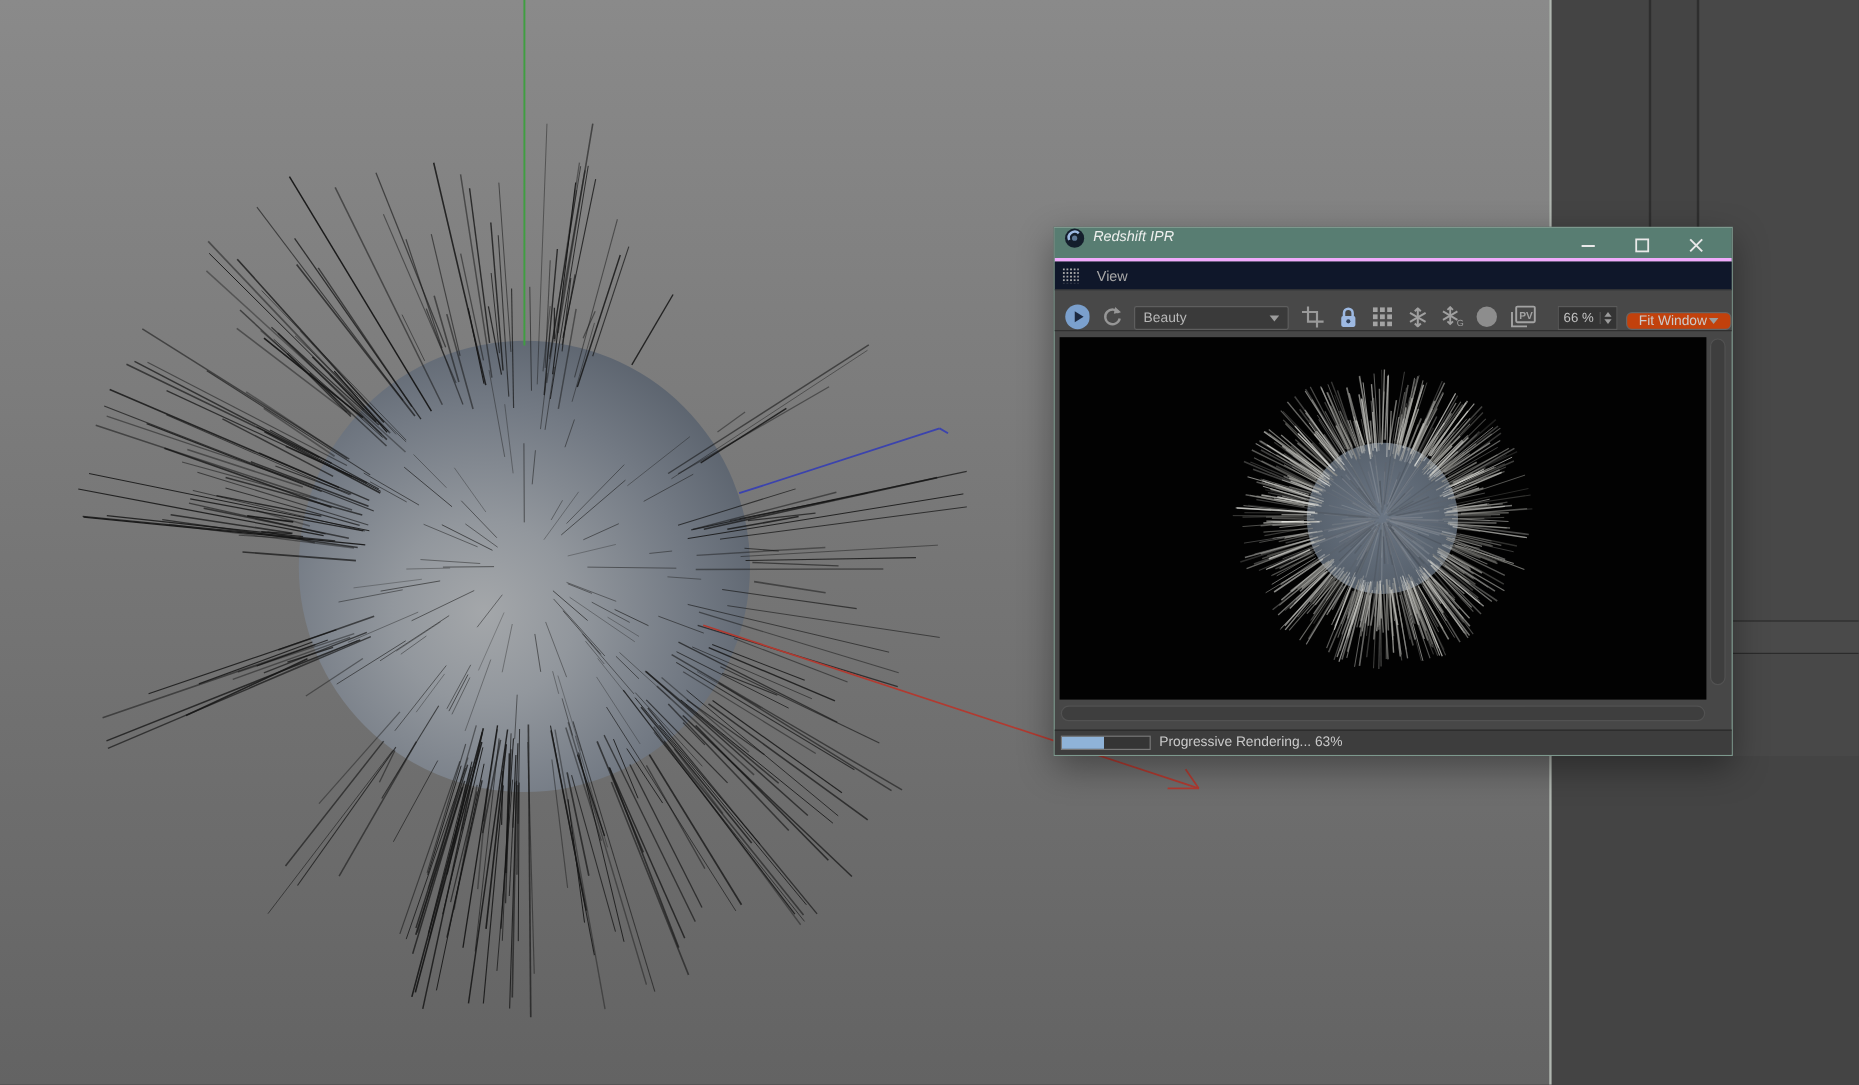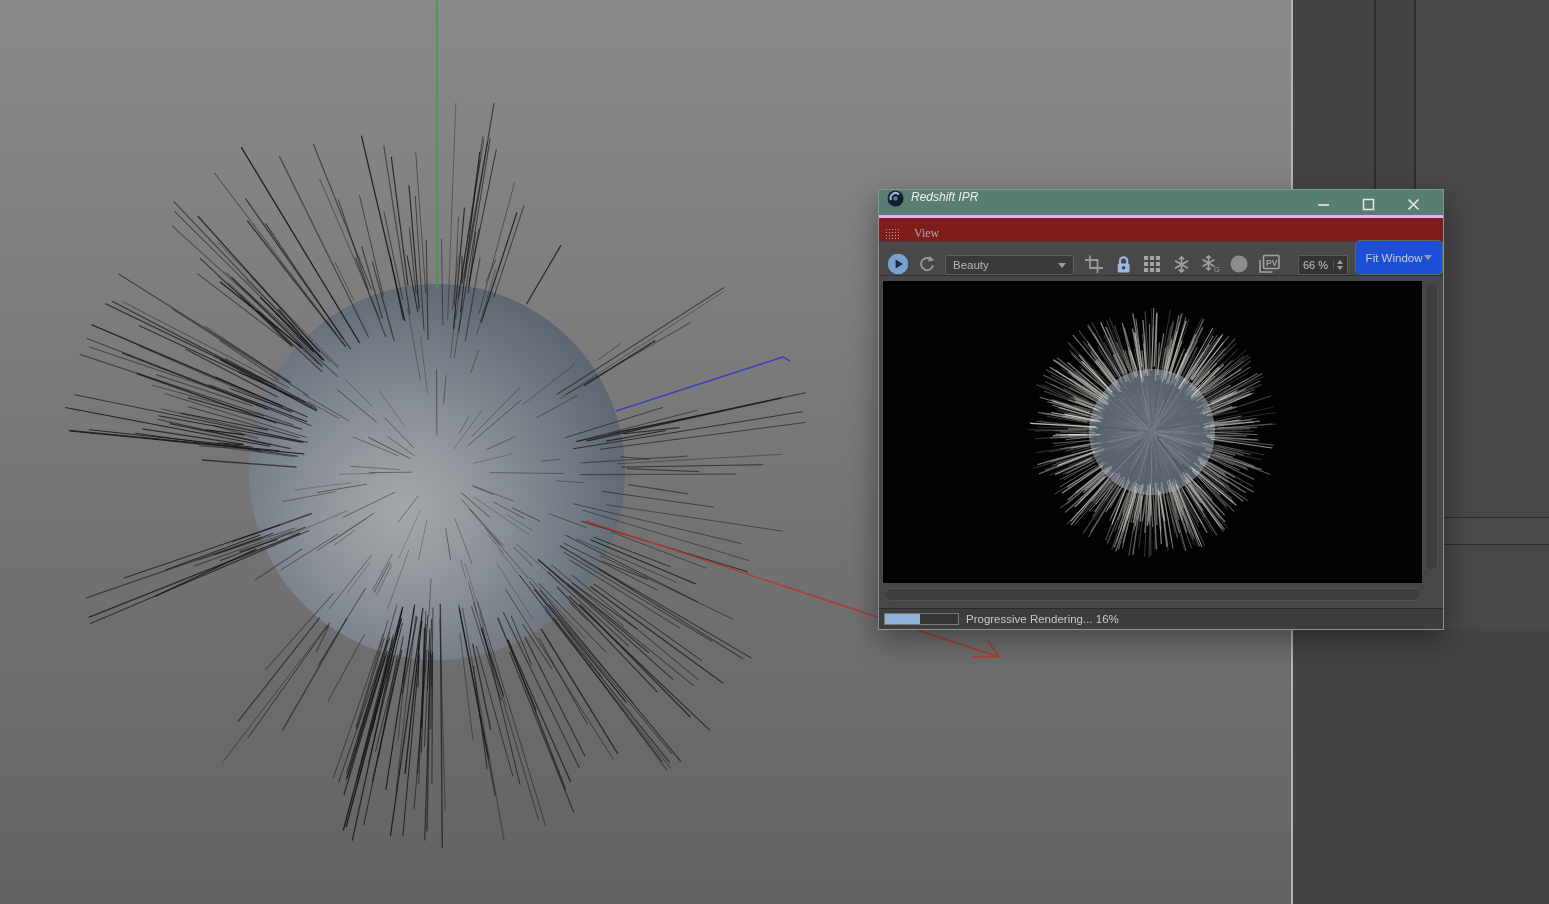--- a/index.html
+++ b/index.html
@@ -40,22 +40,22 @@
     position:absolute;left:0;top:0;width:100%;height:28px;
     background:var(--titlebar,#587d72);border-bottom:3px solid #f0abfc;box-sizing:border-box;
     display:flex;font-style:italic;
   }
   .rs-logo{width:17px;height:17px;margin-left:8px;flex:0 0 auto;}
   .win-title{color:#eef0ee;font-size:12px;margin-left:7px;flex:1 1 auto;}
   .winbtn{width:30px;height:28px;display:flex;align-items:center;justify-content:center;flex:0 0 auto;margin-right:15px;cursor:default;}
   .winbtn svg{display:block;}
   
   .menubar{
-    position:absolute;left:0;top:28px;width:100%;height:24px;background:#7f1d1d;
-    border-bottom:1px solid #3a3a3a;box-sizing:border-box;display:flex;align-items:flex-end;font-family:Liberation Serif, serif;
+    position:absolute;left:0;top:28px;width:100%;height:24px;background:#0f172a;
+    border-bottom:1px solid #3a3a3a;box-sizing:border-box;display:flex;align-items:center;
   }
   .grip{
     width:14px;height:13px;margin-left:6px;
     background-image:radial-gradient(#a8a8a8 34%,rgba(0,0,0,0) 36%);
     background-size:3px 3px;
   }
   .menu-item{color:#a8a8a8;font-size:12px;margin-left:15px;}
   
   .toolbar{
     position:absolute;left:0;top:52px;width:100%;height:34px;background:#484848;
@@ -70,21 +70,21 @@
   .chev{width:0;height:0;border-left:4.5px solid transparent;border-right:4.5px solid transparent;border-top:5px solid #9c9c9c;margin-left:auto;}
   .zoomfield{
     height:20px;width:50px;background:#343434;border:1px solid #5a5a5a;box-sizing:border-box;
     display:flex;align-items:center;color:#c3c3c3;font-size:11px;padding:0 4px;margin-left:16px;
   }
   .stepper{margin-left:auto;display:flex;flex-direction:column;gap:2px;border-left:1px solid #525252;padding-left:3px;}
   .stepper i{display:block;width:0;height:0;border-left:3.5px solid transparent;border-right:3.5px solid transparent;}
   .stepper .up{border-bottom:4px solid #9c9c9c;}
   .stepper .dn{border-top:4px solid #9c9c9c;}
   .fitbtn{
-    height:35px;background:#1d4ed8;border:1px solid #646464;border-radius:5px;box-sizing:border-box;
+    height:15px;background:#c2410c;border:1px solid #646464;border-radius:5px;box-sizing:border-box;
     display:flex;align-items:center;color:#cccccc;font-size:11.5px;padding:0 10px;margin-left:7px;width:89px;
   }
   
   .render-img{position:absolute;left:4px;top:91px;width:539px;height:302px;background:#020202;overflow:hidden;}
   .vscroll{
     position:absolute;left:546px;top:92px;width:13px;height:289px;
     background:#3e3e3e;border:1px solid #525252;border-radius:7px;box-sizing:border-box;
   }
   .hscroll{
     position:absolute;left:5px;top:398px;width:537px;height:13px;
@@ -1302,15 +1302,15 @@
         </g>
     </svg>
   </div>
   <div class="vscroll"></div>
   <div class="hscroll"></div>
 
   <div class="statusbar">
     <div class="progress">
       <div class="fill" style="width: 48%;"></div>
     </div>
-    <span class="status-text">Progressive Rendering... 16%</span>
+    <span class="status-text">Progressive Rendering... 63%</span>
   </div>
 </div>
 
 </body></html>

